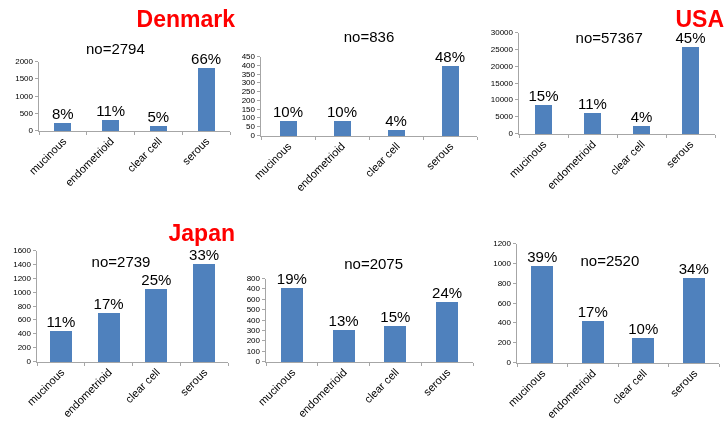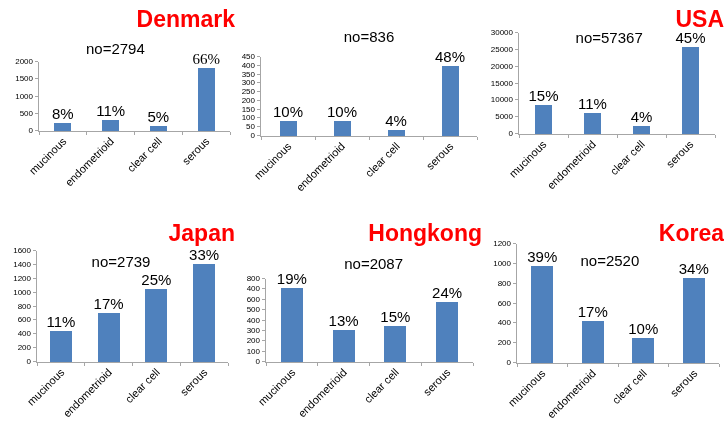--- a/index.html
+++ b/index.html
@@ -92,21 +92,21 @@
         <div class="xtick" style="left: 95px;"></div>
         <div class="xtick" style="left: 142.75px;"></div>
         <div class="xtick" style="left: 190.5px;"></div>
         <div class="bar" style="left: 15.375px; height: 7.59px;"></div>
         <div class="pct" style="left: 23.875px; bottom: 8.59px;">8%</div>
         <div class="bar" style="left: 63.125px; height: 10.5225px;"></div>
         <div class="pct" style="left: 71.625px; bottom: 11.5225px;">11%</div>
         <div class="bar" style="left: 110.875px; height: 4.83px;"></div>
         <div class="pct" style="left: 119.375px; bottom: 5.83px;">5%</div>
         <div class="bar" style="left: 158.625px; height: 63.48px;"></div>
-        <div class="pct" style="left: 167.125px; bottom: 64.48px; font-family: Liberation Serif, serif;">66%</div>
+        <div class="pct" style="left: 167.125px; bottom: 64.48px;">66%</div>
       </div>
     <div class="xlabels">
         <div class="xlab" style="right: 169.125px;">mucinous</div>
         <div class="xlab" style="right: 121.375px;">endometrioid</div>
         <div class="xlab" style="right: 73.625px;">clear cell</div>
         <div class="xlab" style="right: 25.875px;">serous</div>
       </div>
   </div>
 
   <div class="cell c1" style="--ax:25px; --pt:57px; --pw:216px; --ph:79px; --bw:17px; --nx:50%; --ny:-29px;">
@@ -238,34 +238,33 @@
       </div>
     <div class="xlabels">
         <div class="xlab" style="right: 169.125px;">mucinous</div>
         <div class="xlab" style="right: 121.375px;">endometrioid</div>
         <div class="xlab" style="right: 73.625px;">clear cell</div>
         <div class="xlab" style="right: 25.875px;">serous</div>
       </div>
   </div>
 
   <div class="cell c4" style="--ax:30px; --pt:63px; --pw:207px; --ph:83px; --bw:22px; --nx:52%; --ny:-24px;">
-    <div class="title">Hongkong</div>
     <div class="yaxis">
         <div class="ytick" style="bottom: -4px;">0</div>
         <div class="ytick" style="bottom: 6.375px;">100</div>
         <div class="ytick" style="bottom: 16.75px;">200</div>
         <div class="ytick" style="bottom: 27.125px;">300</div>
         <div class="ytick" style="bottom: 37.5px;">400</div>
         <div class="ytick" style="bottom: 47.875px;">500</div>
         <div class="ytick" style="bottom: 58.25px;">600</div>
         <div class="ytick" style="bottom: 68.625px;">400</div>
         <div class="ytick" style="bottom: 79px;">800</div>
       </div>
     <div class="plot">
-      <div class="no-label">no=2087</div>
+      <div class="no-label">no=2075</div>
     <div class="ymark" style="bottom: 0px;"></div>
         <div class="ymark" style="bottom: 10.375px;"></div>
         <div class="ymark" style="bottom: 20.75px;"></div>
         <div class="ymark" style="bottom: 31.125px;"></div>
         <div class="ymark" style="bottom: 41.5px;"></div>
         <div class="ymark" style="bottom: 51.875px;"></div>
         <div class="ymark" style="bottom: 62.25px;"></div>
         <div class="ymark" style="bottom: 72.625px;"></div>
         <div class="ymark" style="bottom: 83px;"></div>
         <div class="xtick" style="left: -0.5px;"></div>
@@ -284,21 +283,20 @@
       </div>
     <div class="xlabels">
         <div class="xlab" style="right: 183.125px;">mucinous</div>
         <div class="xlab" style="right: 131.375px;">endometrioid</div>
         <div class="xlab" style="right: 79.625px;">clear cell</div>
         <div class="xlab" style="right: 27.875px;">serous</div>
       </div>
   </div>
 
   <div class="cell c5" style="--ax:34px; --pt:28px; --pw:202px; --ph:119px; --bw:22px; --nx:46%; --ny:8px;">
-    <div class="title">Korea</div>
     <div class="yaxis">
         <div class="ytick" style="bottom: -4px;">0</div>
         <div class="ytick" style="bottom: 15.8333px;">200</div>
         <div class="ytick" style="bottom: 35.6667px;">400</div>
         <div class="ytick" style="bottom: 55.5px;">600</div>
         <div class="ytick" style="bottom: 75.3333px;">800</div>
         <div class="ytick" style="bottom: 95.1667px;">1000</div>
         <div class="ytick" style="bottom: 115px;">1200</div>
       </div>
     <div class="plot">

